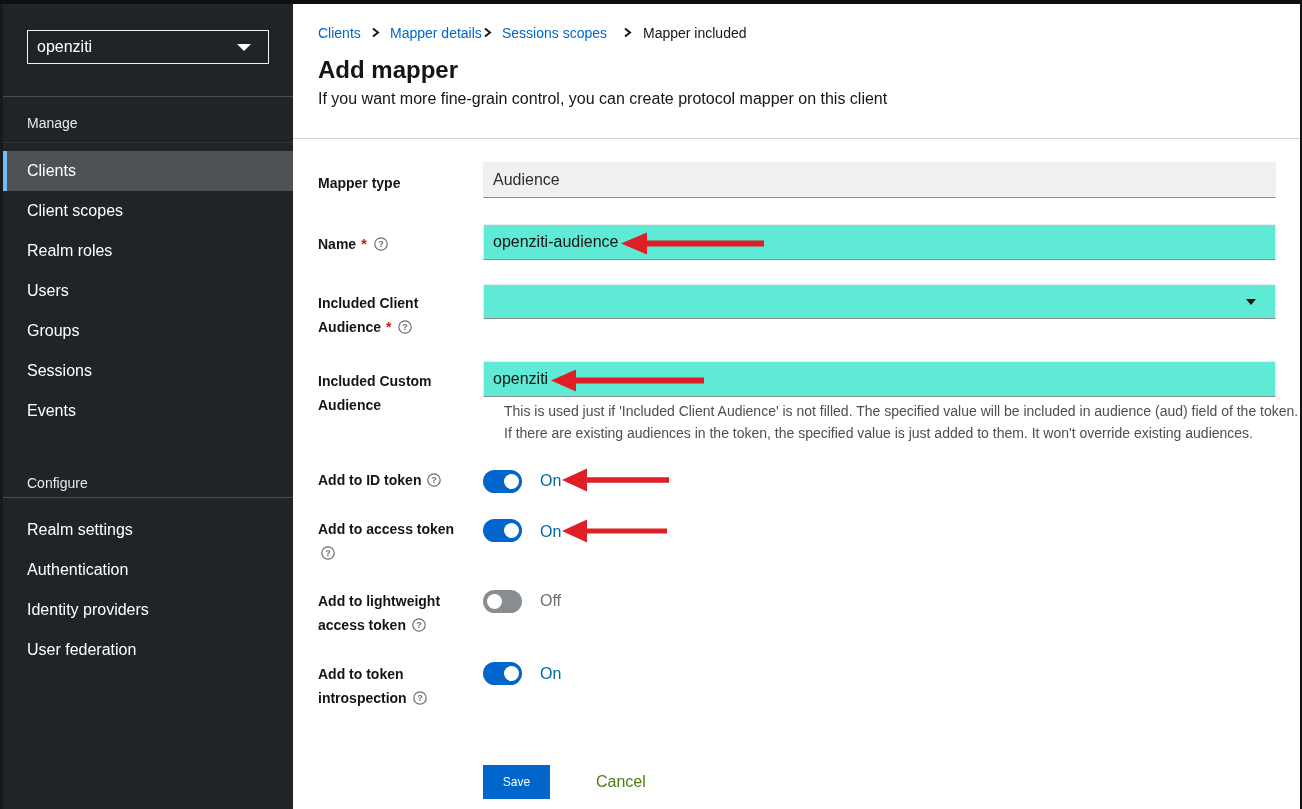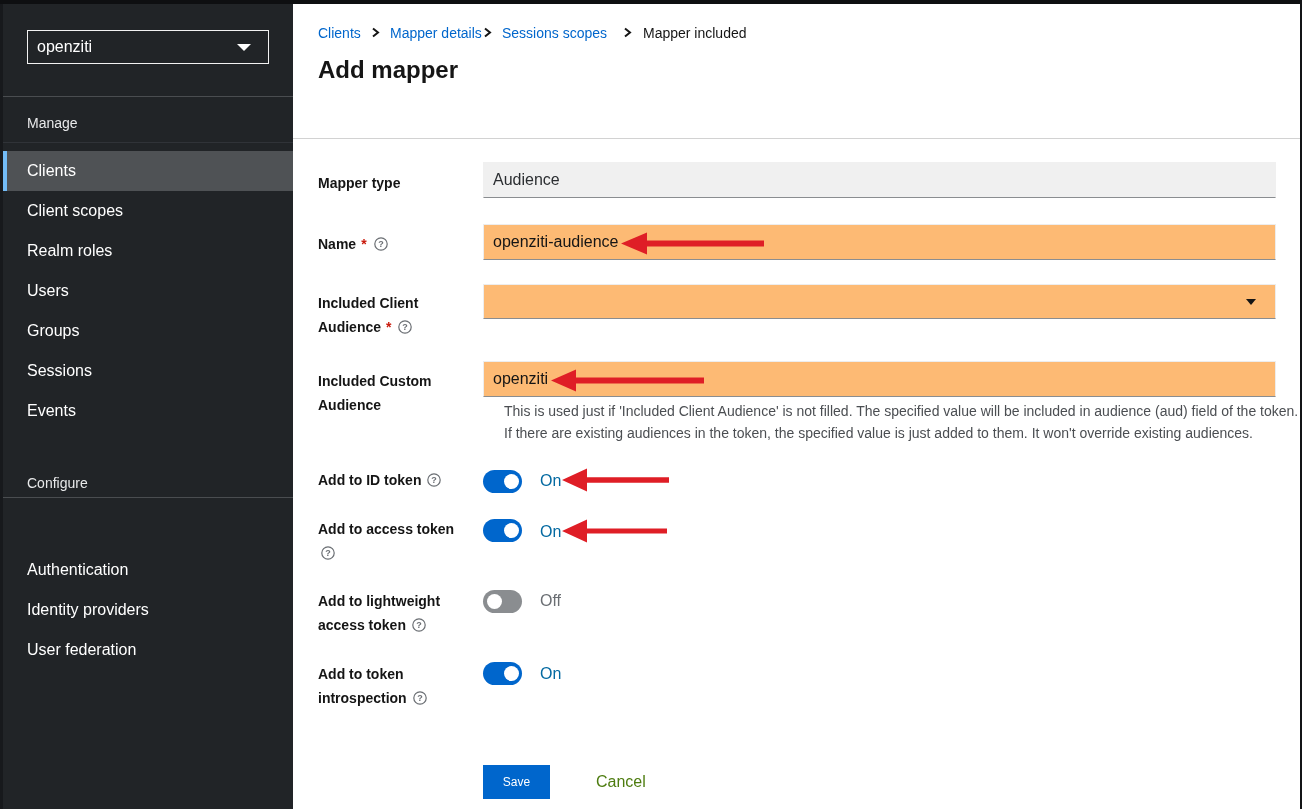--- a/index.html
+++ b/index.html
@@ -25,21 +25,21 @@
 #current { left:0; top:147px; width:293px; height:40px; background:#4f5255; }
 #bluebar { left:3px; top:151px; width:4px; height:40px; background:#73bcf7; z-index:6; }
 .crumb { position:absolute; top:25px; font-size:14px; color:#0066cc; }
 .crumb.dark { color:#151515; }
 .chev { position:absolute; top:27px; }
 #title { left:318px; top:56px; font-size:24px; color:#151515; font-weight:700; }
 #subtitle { left:318px; top:90px; font-size:16px; color:#151515; }
 #hdrline { left:293px; top:138px; width:1009px; height:1px; background:#d2d2d2; }
 .lbl { left:318px; font-size:14px; font-weight:bold; color:#151515; line-height:23.5px; }
 .req { color:#c9190b; font-size:14px; margin:0 1px 0 5px; }
-.input { left:483px; width:793px; height:36px; background:#fdba74;
+.input { left:483px; width:793px; height:36px; background:#5eead4;
   border:1px solid #ededed; border-bottom:1px solid #8a8d90;
   font-size:16px; color:#151515; line-height:34px; padding-left:9px; }
 .input.disabled { background:#f0f0f0; color:#2b2e31; border-color:#f0f0f0;
   border-bottom-color:#8a8d90; }
 .helptxt { left:483px; font-size:14px; color:#4b4e52; white-space:nowrap;margin-left:21px; }
 .switch { left:483px; width:39px; height:23px; border-radius:12px; background:#0066cc; }
 .switch.off { background:#8a8d90; }
 .switch .knob { position:absolute; top:4px; width:15px; height:15px;
   border-radius:50%; background:#fff; }
 .switch .knob.r { right:3px; } .switch .knob.l { left:4px; }
@@ -63,20 +63,21 @@
     <div class="abs" id="current"></div>
     <div class="abs navitem" style="top:147px">Clients</div>
     <div class="abs navitem" style="top:187px">Client scopes</div>
     <div class="abs navitem" style="top:227px">Realm roles</div>
     <div class="abs navitem" style="top:267px">Users</div>
     <div class="abs navitem" style="top:307px">Groups</div>
     <div class="abs navitem" style="top:347px">Sessions</div>
     <div class="abs navitem" style="top:387px">Events</div>
     <div class="abs grouplbl" style="top:471px">Configure</div>
     <div class="abs sep" style="top:493px"></div>
+    <div class="abs navitem" style="top:506px">Realm settings</div>
     <div class="abs navitem" style="top:546px">Authentication</div>
     <div class="abs navitem" style="top:586px">Identity providers</div>
     <div class="abs navitem" style="top:626px">User federation</div>
   </div>
   <div class="abs" id="leftstrip"></div>
   <div class="abs" id="bluebar"></div>
 
   <div class="crumb" style="left:318px">Clients</div>
   <svg class="chev" style="left:371px" width="9" height="11" viewBox="0 0 9 11">
       <path d="M2 1.5 L7 5.5 L2 9.5" stroke="#151515" stroke-width="2" fill="none"></path>
@@ -85,20 +86,21 @@
   <svg class="chev" style="left:483px" width="9" height="11" viewBox="0 0 9 11">
       <path d="M2 1.5 L7 5.5 L2 9.5" stroke="#151515" stroke-width="2" fill="none"></path>
     </svg>
   <div class="crumb" style="left:502px">Sessions scopes</div>
   <svg class="chev" style="left:623px" width="9" height="11" viewBox="0 0 9 11">
       <path d="M2 1.5 L7 5.5 L2 9.5" stroke="#151515" stroke-width="2" fill="none"></path>
     </svg>
   <div class="crumb dark" style="left:643px">Mapper included</div>
 
   <div class="abs" id="title">Add mapper</div>
+  <div class="abs" id="subtitle">If you want more fine-grain control, you can create protocol mapper on this client</div>
   <div class="abs" id="hdrline"></div>
 
   <div class="abs lbl" style="top:172px">Mapper type</div>
   <div class="abs input disabled" style="top:162px">Audience</div>
 
   <div class="abs lbl" style="top:233px">Name<span class="req">*</span><svg class="qicon" width="14" height="14" viewBox="0 0 14 14">
         <circle cx="7" cy="7" r="6.2" fill="none" stroke="#6a6e73" stroke-width="1.2"></circle>
         <text x="7" y="10.2" font-size="9" text-anchor="middle" fill="#6a6e73" font-weight="bold">?</text>
       </svg></div>
   <div class="abs input" style="top:224px">openziti-audience</div>

